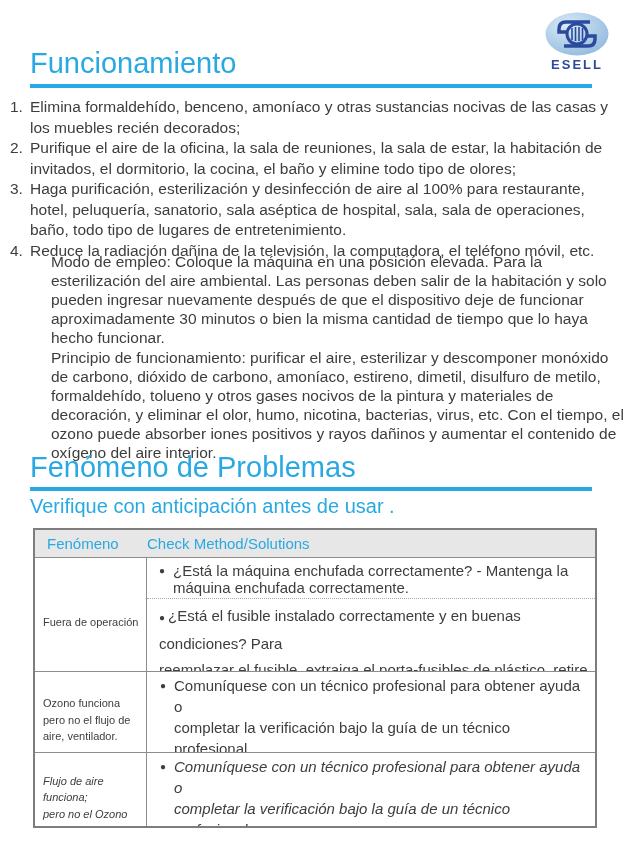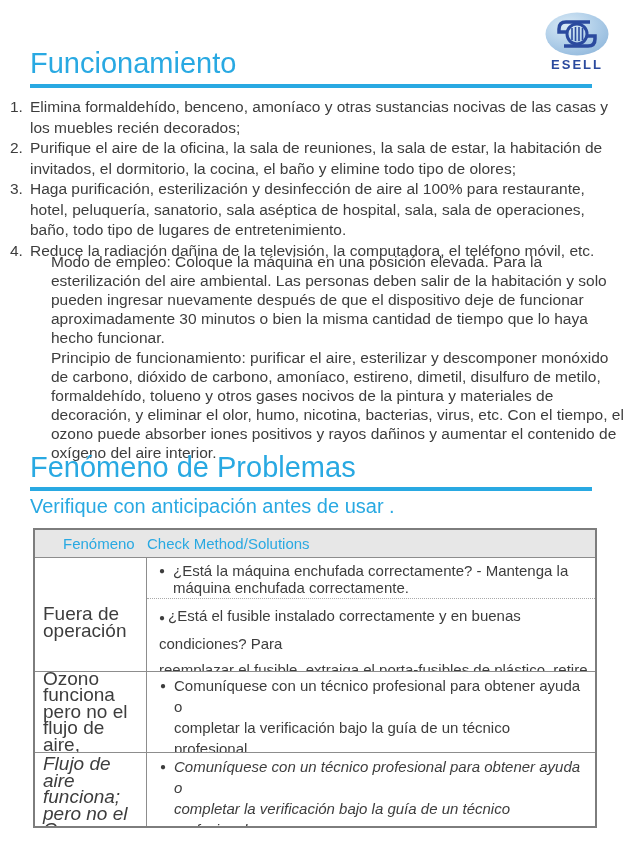--- a/index.html
+++ b/index.html
@@ -60,33 +60,33 @@
     position:absolute; left:33px; top:528px; width:564px; height:300px;
     border:2px solid #7d7d7d; font-size:15px;
     display:flex; flex-direction:column;
   }
   .t-header {
     flex:0 0 28px; display:flex; align-items:center;
     background: var(--header_bg, #e7e7e7);
     border-bottom:1px solid #8d8d8d;
     color: var(--accent, #29a9e2);
   }
-  .th-phen { width:112px; padding-left:28px; }
+  .th-phen { width:112px; padding-left:12px; }
   .th-check { flex:1; text-align:left; }
   .t-row { display:flex; border-bottom:1px solid #8d8d8d; overflow:hidden; }
   .t-row:last-child { border-bottom:none; }
   .row-1 { flex:0 0 114px; }
   .row-2 { flex:0 0 81px; }
   .row-3 { flex:1;font-style:italic; }
   .td-phen {
     width:112px; flex:0 0 112px;
     border-right:1px solid #8d8d8d;
     display:flex; align-items:center;
     padding:20px 2px 4px 8px;
-    font-size:19px; line-height:16.5px;
+    font-size:11px; line-height:16.5px;
     white-space:pre-line;
   }
   .td-sol { flex:1; display:flex; flex-direction:column; overflow:hidden; }
 
   
   .sub-1 { flex:0 0 36px; padding:4px 6px 2px 12px; line-height:17px; }
   .sub-2 { flex:1; border-top:1px dotted #a9a9a9; padding:4px 4px 4px 12px; line-height:26px; }
   .sol-plain { flex:1; padding:3px 4px 3px 13px; line-height:21px; }
 
   .hang { display:flex; }

